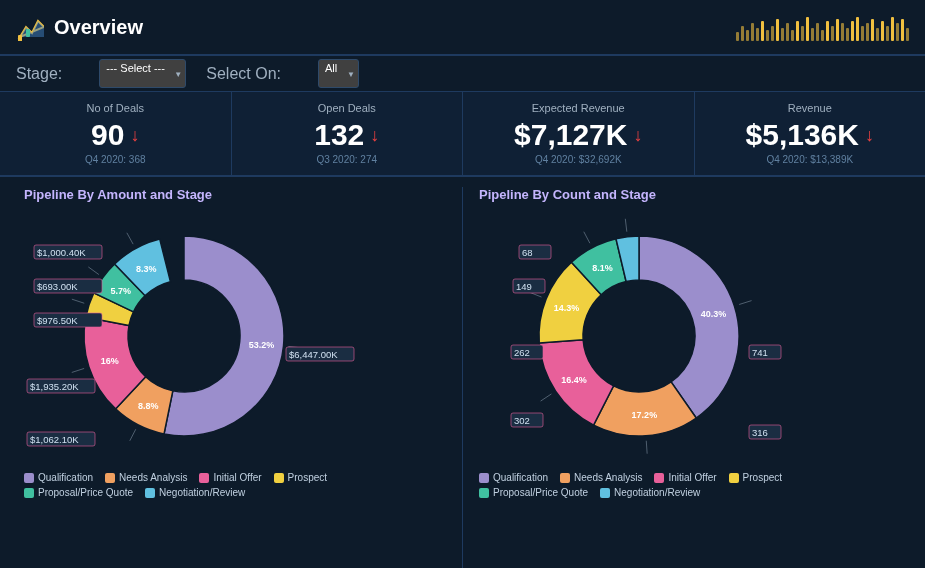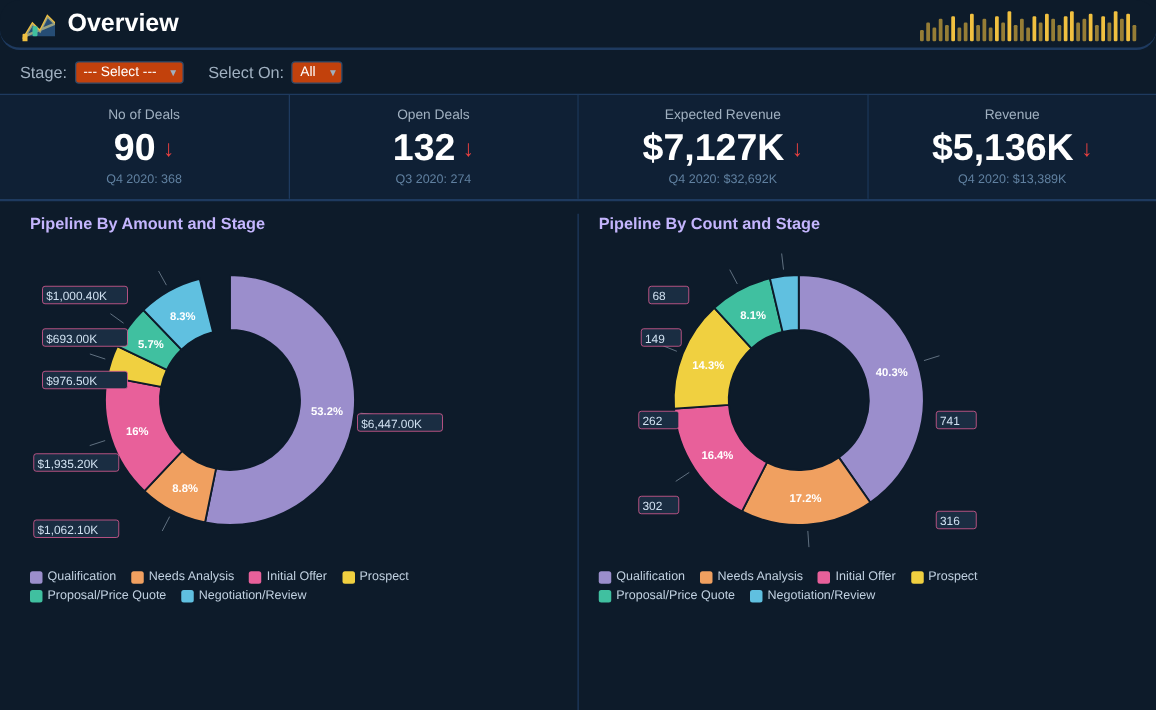--- a/index.html
+++ b/index.html
@@ -12,22 +12,21 @@
       overflow: hidden;
       font-size: 12px;
     }
     .header {
       background: #0d1b2a;
       border-bottom: 2px solid #1e3a5f;
       padding: 8px 16px;
       display: flex;
       align-items: center;
       justify-content: space-between;
-      height: 40px;
-      border-radius: 16px;
+      height: 56px;
     }
     .header-left {
       display: flex;
       align-items: center;
       gap: 10px;
     }
     .header-title {
       font-size: 20px;
       font-weight: 600;
       color: #fff;
@@ -57,34 +56,35 @@
       border-bottom: 1px solid #1e3a5f;
       height: 36px;
     }
     .filter-group {
       display: flex;
       align-items: center;
       gap: 6px;
     }
     .filter-label {
       color: #a0b0c0;
-      font-size: 13px;
+      font-size: 16px;
       text-align: center;
     }
     .filter-select {
-      background: #c2410c;
+      background: #404040;
       border: 1px solid #2e4a6a;
       color: #fff;
-      padding: 2px 20px 2px 6px;
+      padding: 2px 20px 13px 6px;
       border-radius: 3px;
       font-size: 11px;
       appearance: none;
       -webkit-appearance: none;
       cursor: pointer;
       position: relative;
+      margin-left: 31px;
     }
     .select-wrapper {
       position: relative;
       display: inline-block;
     }
     .select-wrapper::after {
       content: '▼';
       position: absolute;
       right: 4px;
       top: 50%;

